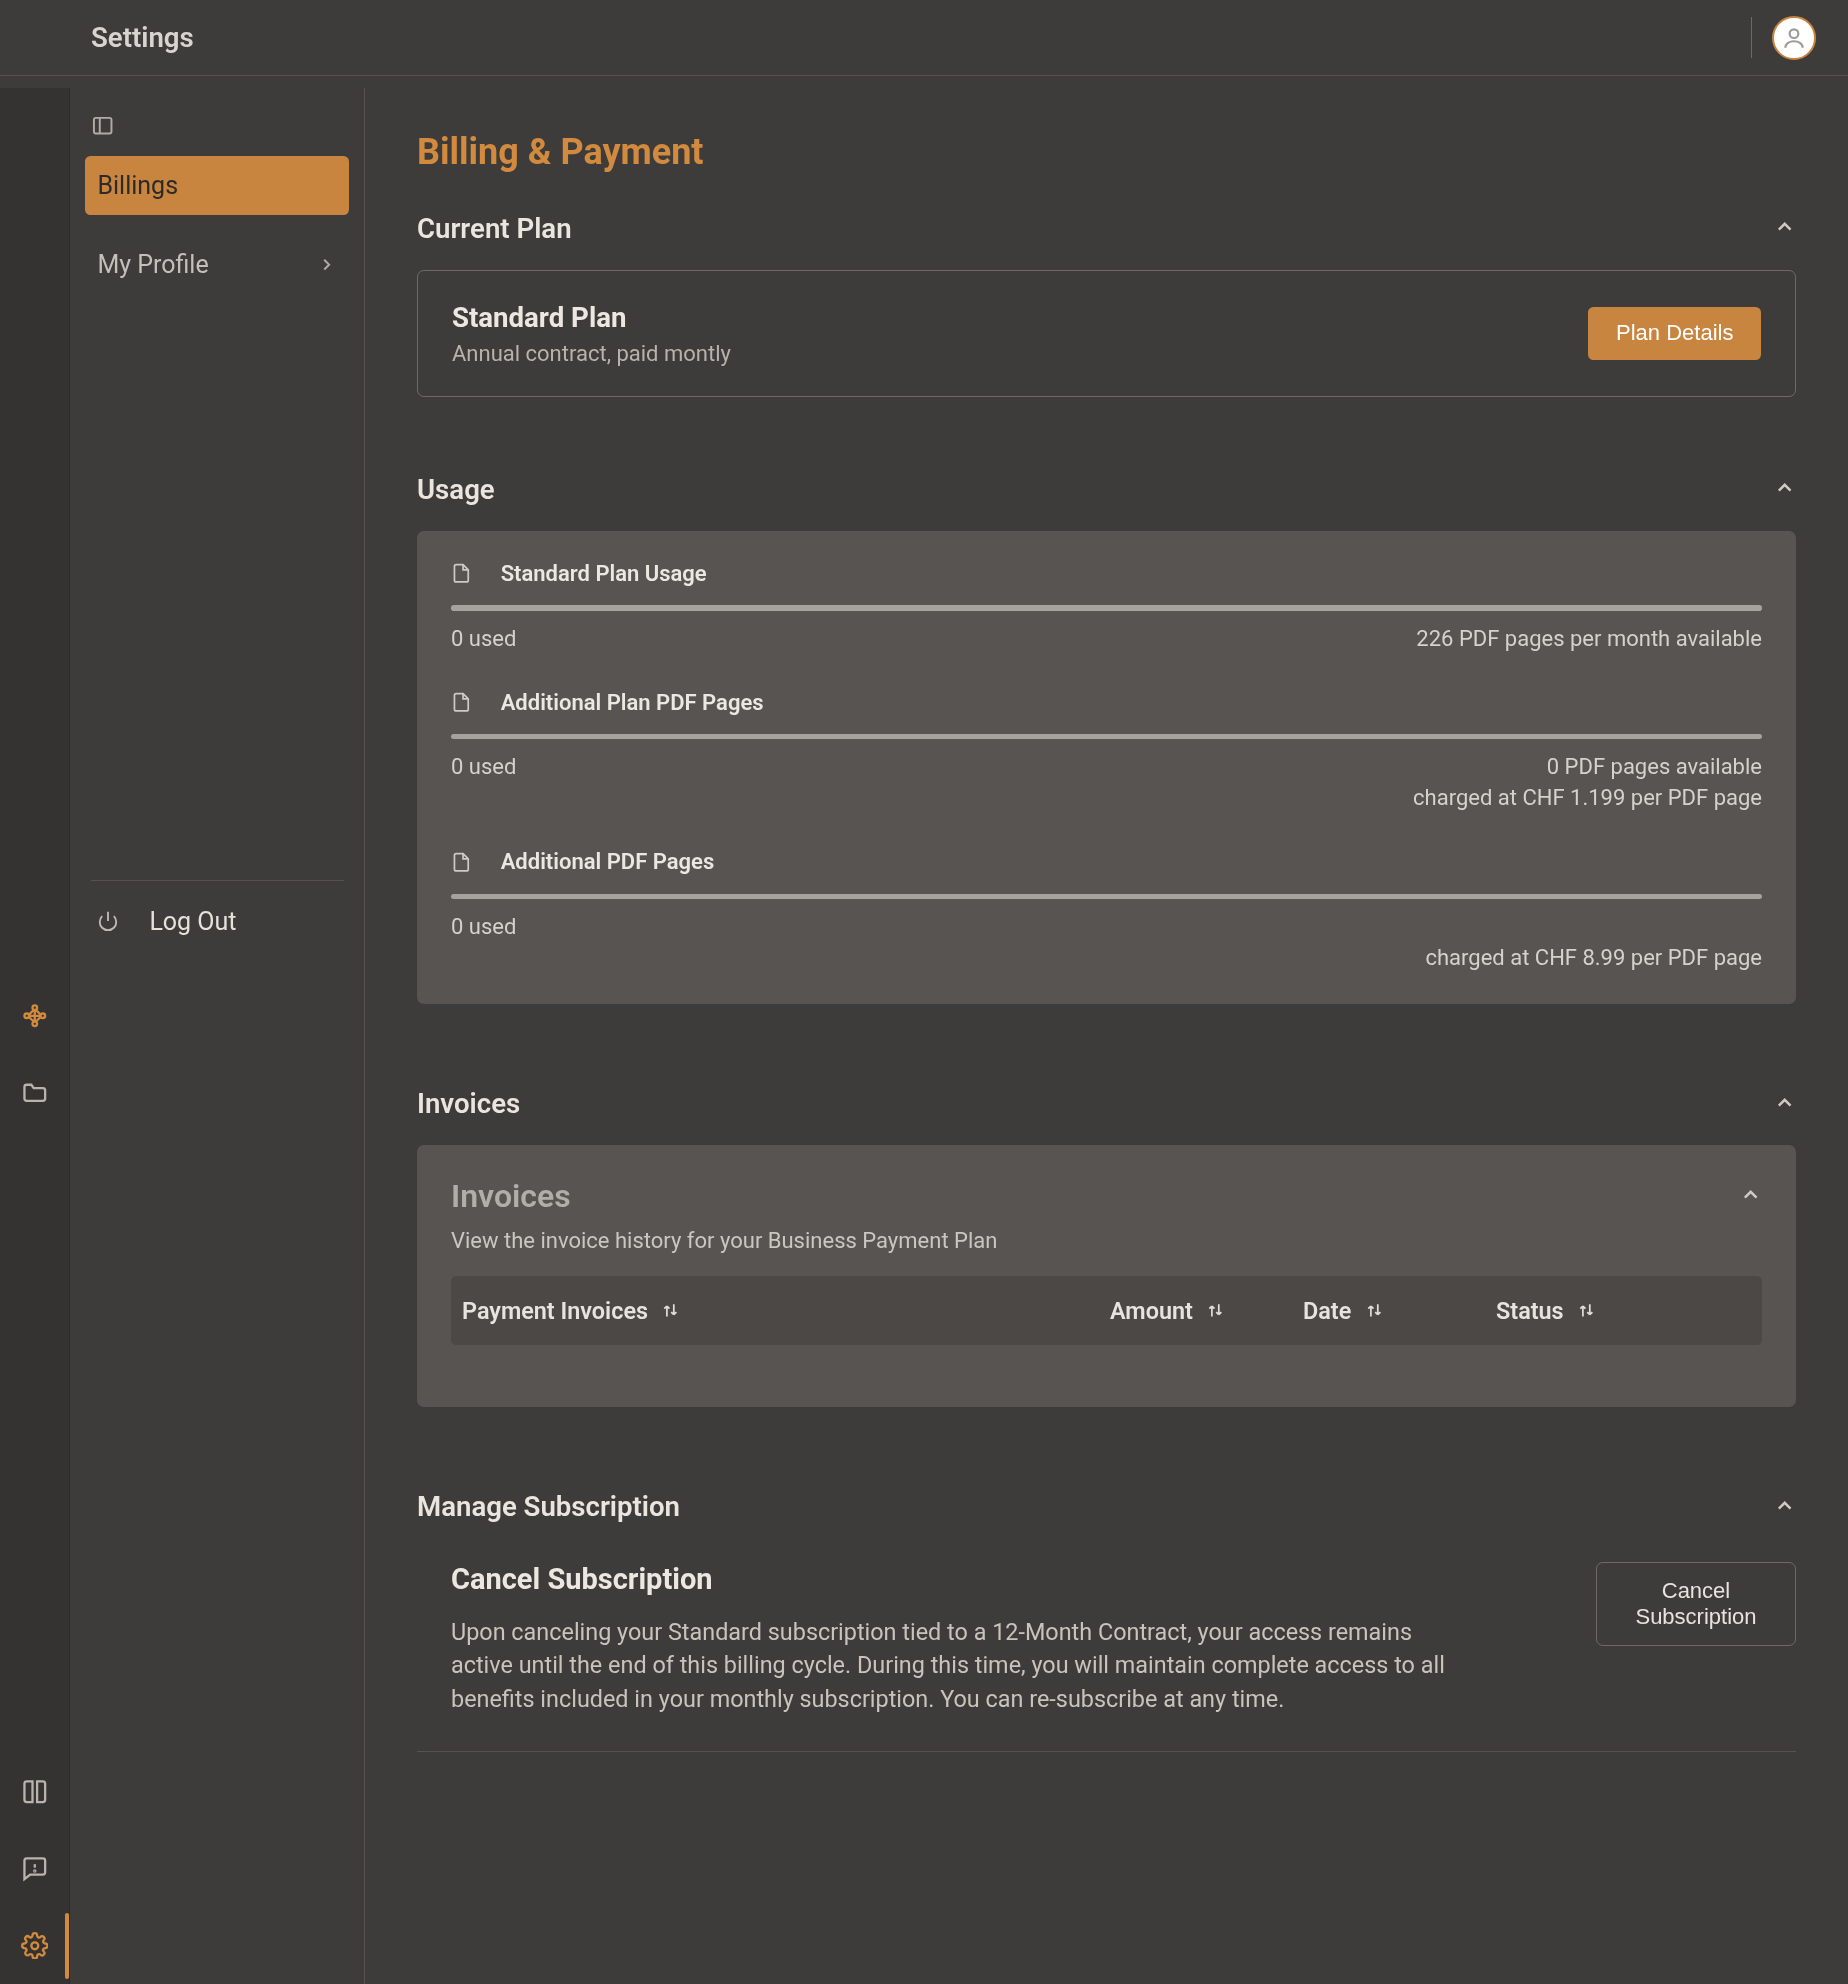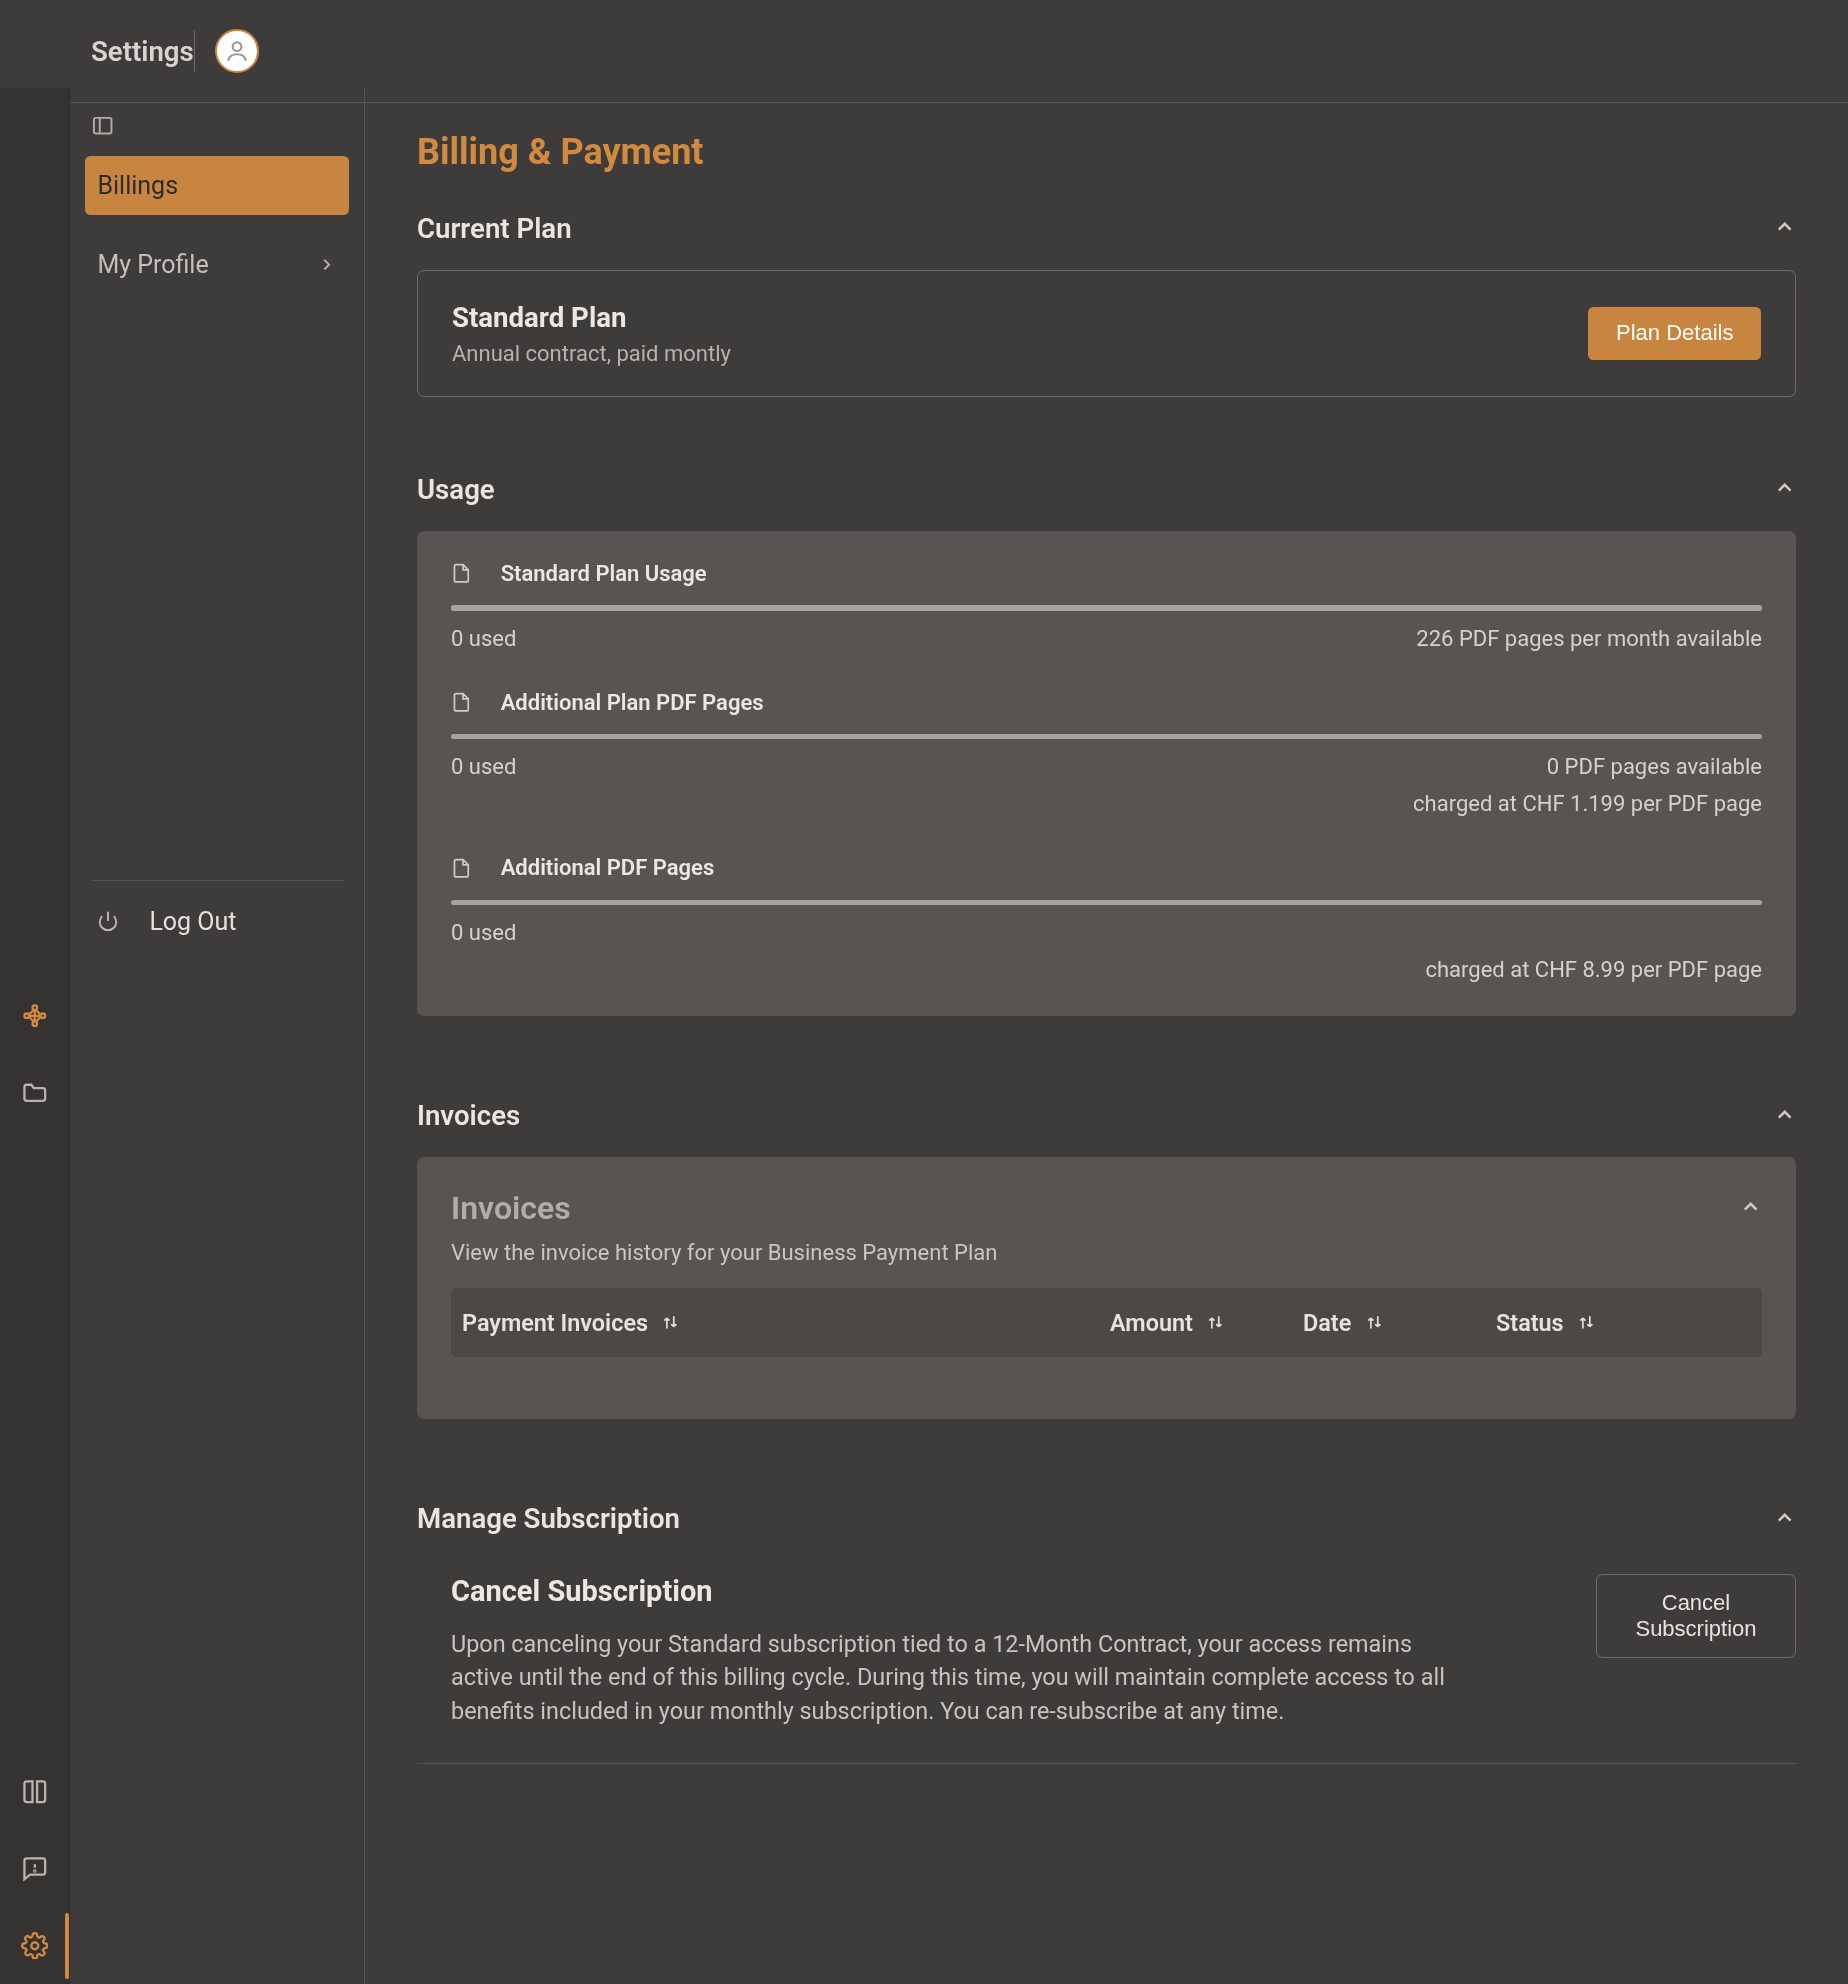--- a/index.html
+++ b/index.html
@@ -8,23 +8,24 @@
     height: 1985px;
     background: #3e3c3a;
     font-family: -apple-system, BlinkMacSystemFont, "Segoe UI", Roboto, sans-serif;
     color: #e8e3de;
     overflow: hidden;
   }
   
   .topbar {
     position: absolute;
     top: 0; left: 0; right: 0;
-    height: 103px;
+    height: 76px;
     display: flex;
     align-items: center;
+    justify-content: space-between;
     padding: 0 32px 0 91px;
     border-bottom: 0.7px solid #555250;
   }
   .topbar-title { font-size: 27.6px; font-weight: 600; color: #d9d4cf; }
   .topbar-right { display: flex; align-items: center; gap: 20.7px; }
   .topbar-sep { width: 0.7px; height: 41px; background: #6d6a67; }
   .avatar-btn {
     width: 44px; height: 44px; border-radius: 50%;
     background: #fff; display:flex; align-items:center; justify-content:center;
     border: 2.1px solid #c8853f;
@@ -118,21 +119,21 @@
     display:flex; align-items:center; gap:29px;
     font-size:22px; font-weight:600; color:#ece7e1; margin-bottom:19.3px;
   }
   .usage-title svg{width:20.7px;height:20.7px;stroke:#cfcac4;fill:none;stroke-width:2;}
   .usage-bar{
     height:5.5px; width:100%; background:#a6a29c; border-radius:2.8px;
     margin-bottom:15px;
   }
   .usage-row{ display:flex; justify-content:space-between; font-size:22px; color:#d6d1cb; }
   .usage-right { text-align: right; }
-  .usage-foot-extra{ text-align:right; font-size:22px; color:#d6d1cb; margin-top:12px;}
+  .usage-foot-extra{ text-align:right; font-size:22px; color:#d6d1cb; margin-top:6px;}
   
   .inv-panel{
     background:#575451; border-radius:6.9px;
     padding: 32px 34px 62px;
     margin-bottom:83px;
   }
   .inv-head{display:flex;align-items:center;justify-content:space-between;margin-bottom:12.4px;}
   .inv-head h3{font-size:32px;font-weight:600;color:#b2ada7;}
   .inv-sub{font-size:22px;color:#cbc6c0;margin-bottom:23.4px;}
   .inv-table-head{

